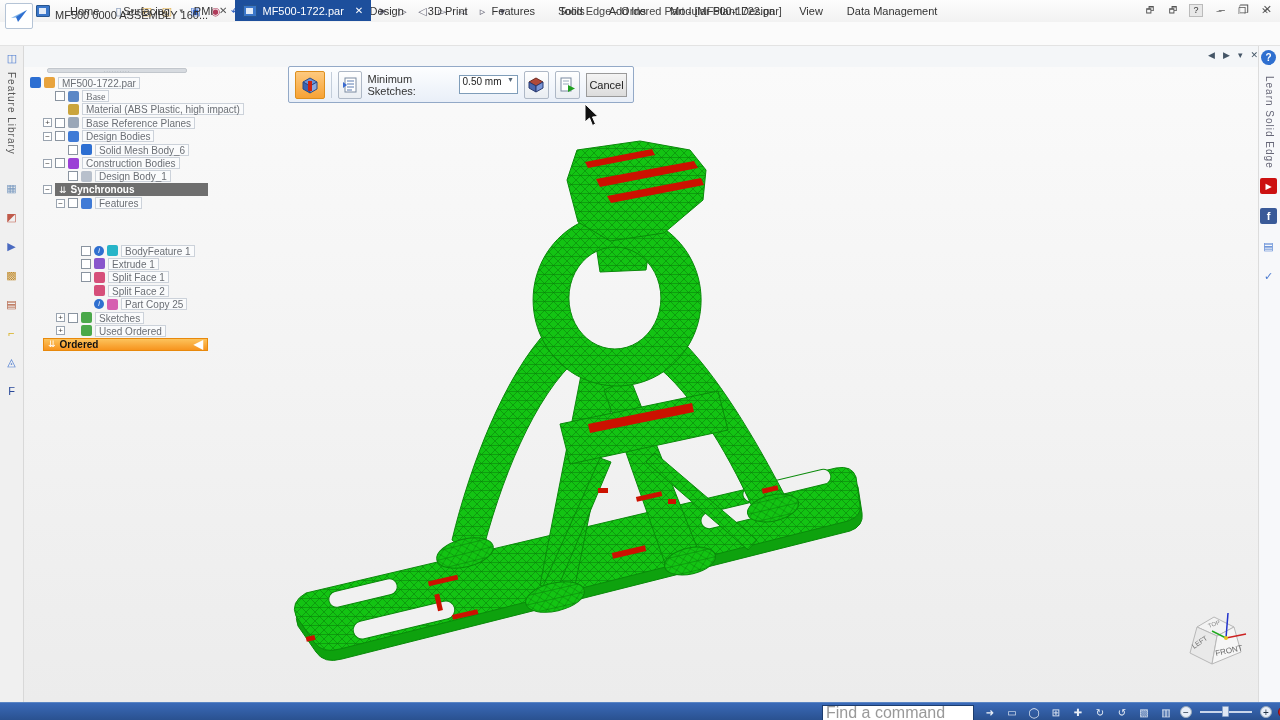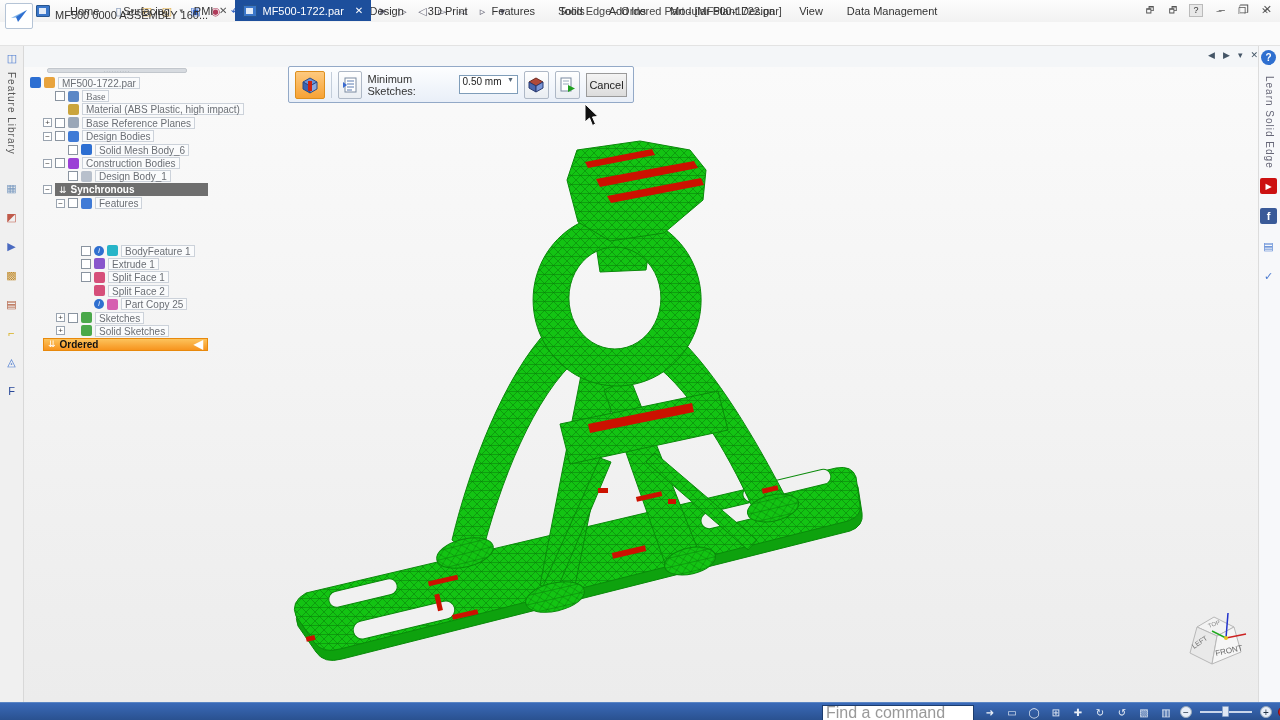--- a/index.html
+++ b/index.html
@@ -383,21 +383,21 @@
       <div class="pf-row" style="padding-left: 30px;">
         <div class="pf-expand">+</div>
         <div class="pf-check"></div>
         <div class="pf-icon" style="background: rgb(74, 168, 74);"></div>
         <div class="pf-label">Sketches</div>
       </div>
       <div class="pf-row" style="padding-left: 30px;">
         <div class="pf-expand">+</div>
         <div class="pf-spacer-c"></div>
         <div class="pf-icon" style="background: rgb(74, 168, 74);"></div>
-        <div class="pf-label">Solid Sketches</div>
+        <div class="pf-label">Used Ordered</div>
       </div>
       <div class="pf-row" style="padding-left: 17px;">
         <div class="pf-bar ordered">
           <div class="dbl">⇊</div>
           <div>Ordered</div>
           <div class="left-arrow">◀</div>
         </div>
       </div>
     </div>
 </div>

